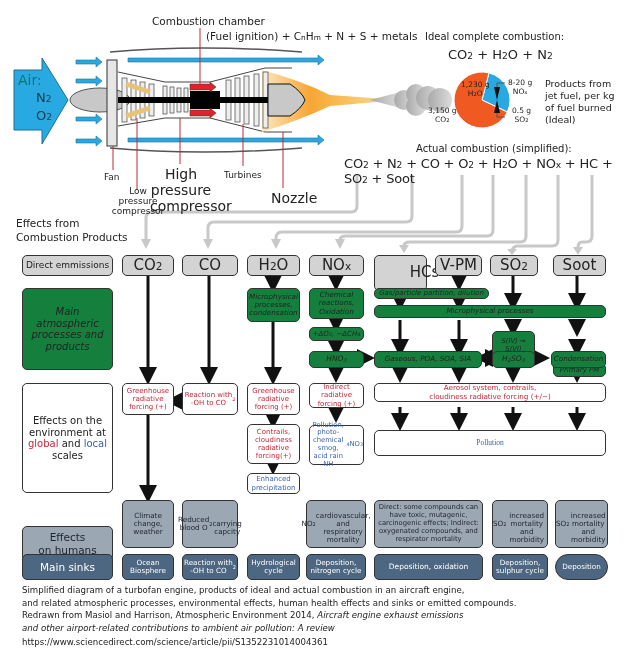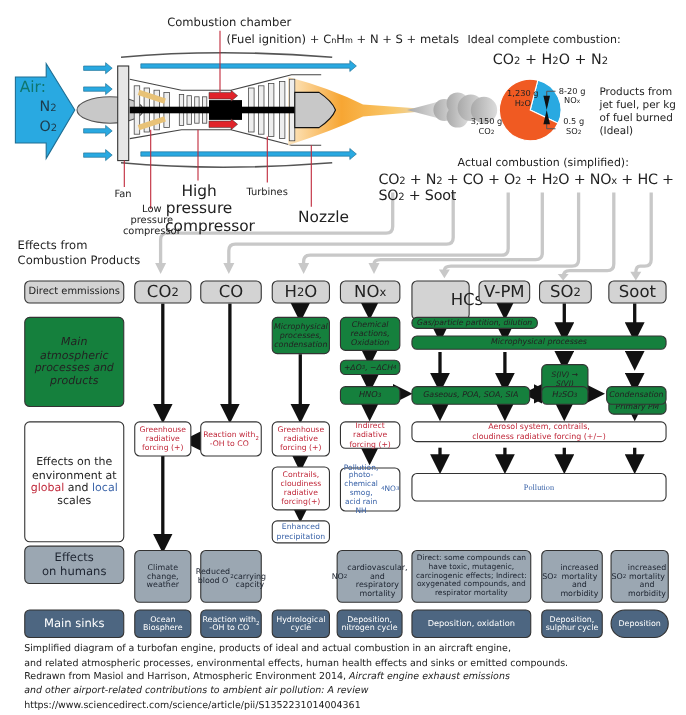--- a/index.html
+++ b/index.html
@@ -217,21 +217,21 @@
 <div class="lbl" style="left:16px;top:216px;font-size:10.5px;line-height:14px;">
   <div>Effects from</div>
   <div>Combustion Products</div>
 </div>
 
 <div class="box gray" style="left:22px;top:255px;width:91px;height:21px;font-size:9px;">Direct emmissions</div>
 <div class="box green" style="left:22px;top:288px;width:91px;height:82px;font-size:10px;padding:0 6px;">Main atmospheric processes and products</div>
 <div class="box white" style="left:22px;top:383px;width:91px;height:110px;font-size:10px;color:#222;padding:0 4px;">
   <div><span>Effects on the</span><br><span>environment at</span><br><span class="red">global</span> <span>and</span> <span class="blue">local</span><br><span>scales</span></div>
 </div>
-<div class="box human" style="left:22px;top:496px;width:91px;height:35px;font-size:10.5px;">
+<div class="box human" style="left:22px;top:526px;width:91px;height:35px;font-size:10.5px;">
   <div><span>Effects</span><br><span>on humans</span></div>
 </div>
 <div class="box sink" style="left:22px;top:554px;width:91px;height:26px;font-size:10.5px;">Main sinks</div>
 
 <div class="box gray" style="left:122px;top:255px;width:52px;height:21px;">CO<sub>2</sub></div>
 <div class="box gray" style="left:182px;top:255px;width:56px;height:21px;">CO</div>
 <div class="box gray" style="left:247px;top:255px;width:53px;height:21px;">H<sub>2</sub>O</div>
 <div class="box gray" style="left:309px;top:255px;width:55px;height:21px;">NO<sub>x</sub></div>
 <div class="box gray" style="left:374px;top:255px;width:53px;height:36px;padding-left:48px;">HCs</div>
 <div class="box gray" style="left:435px;top:255px;width:47px;height:21px;">V-PM</div>

